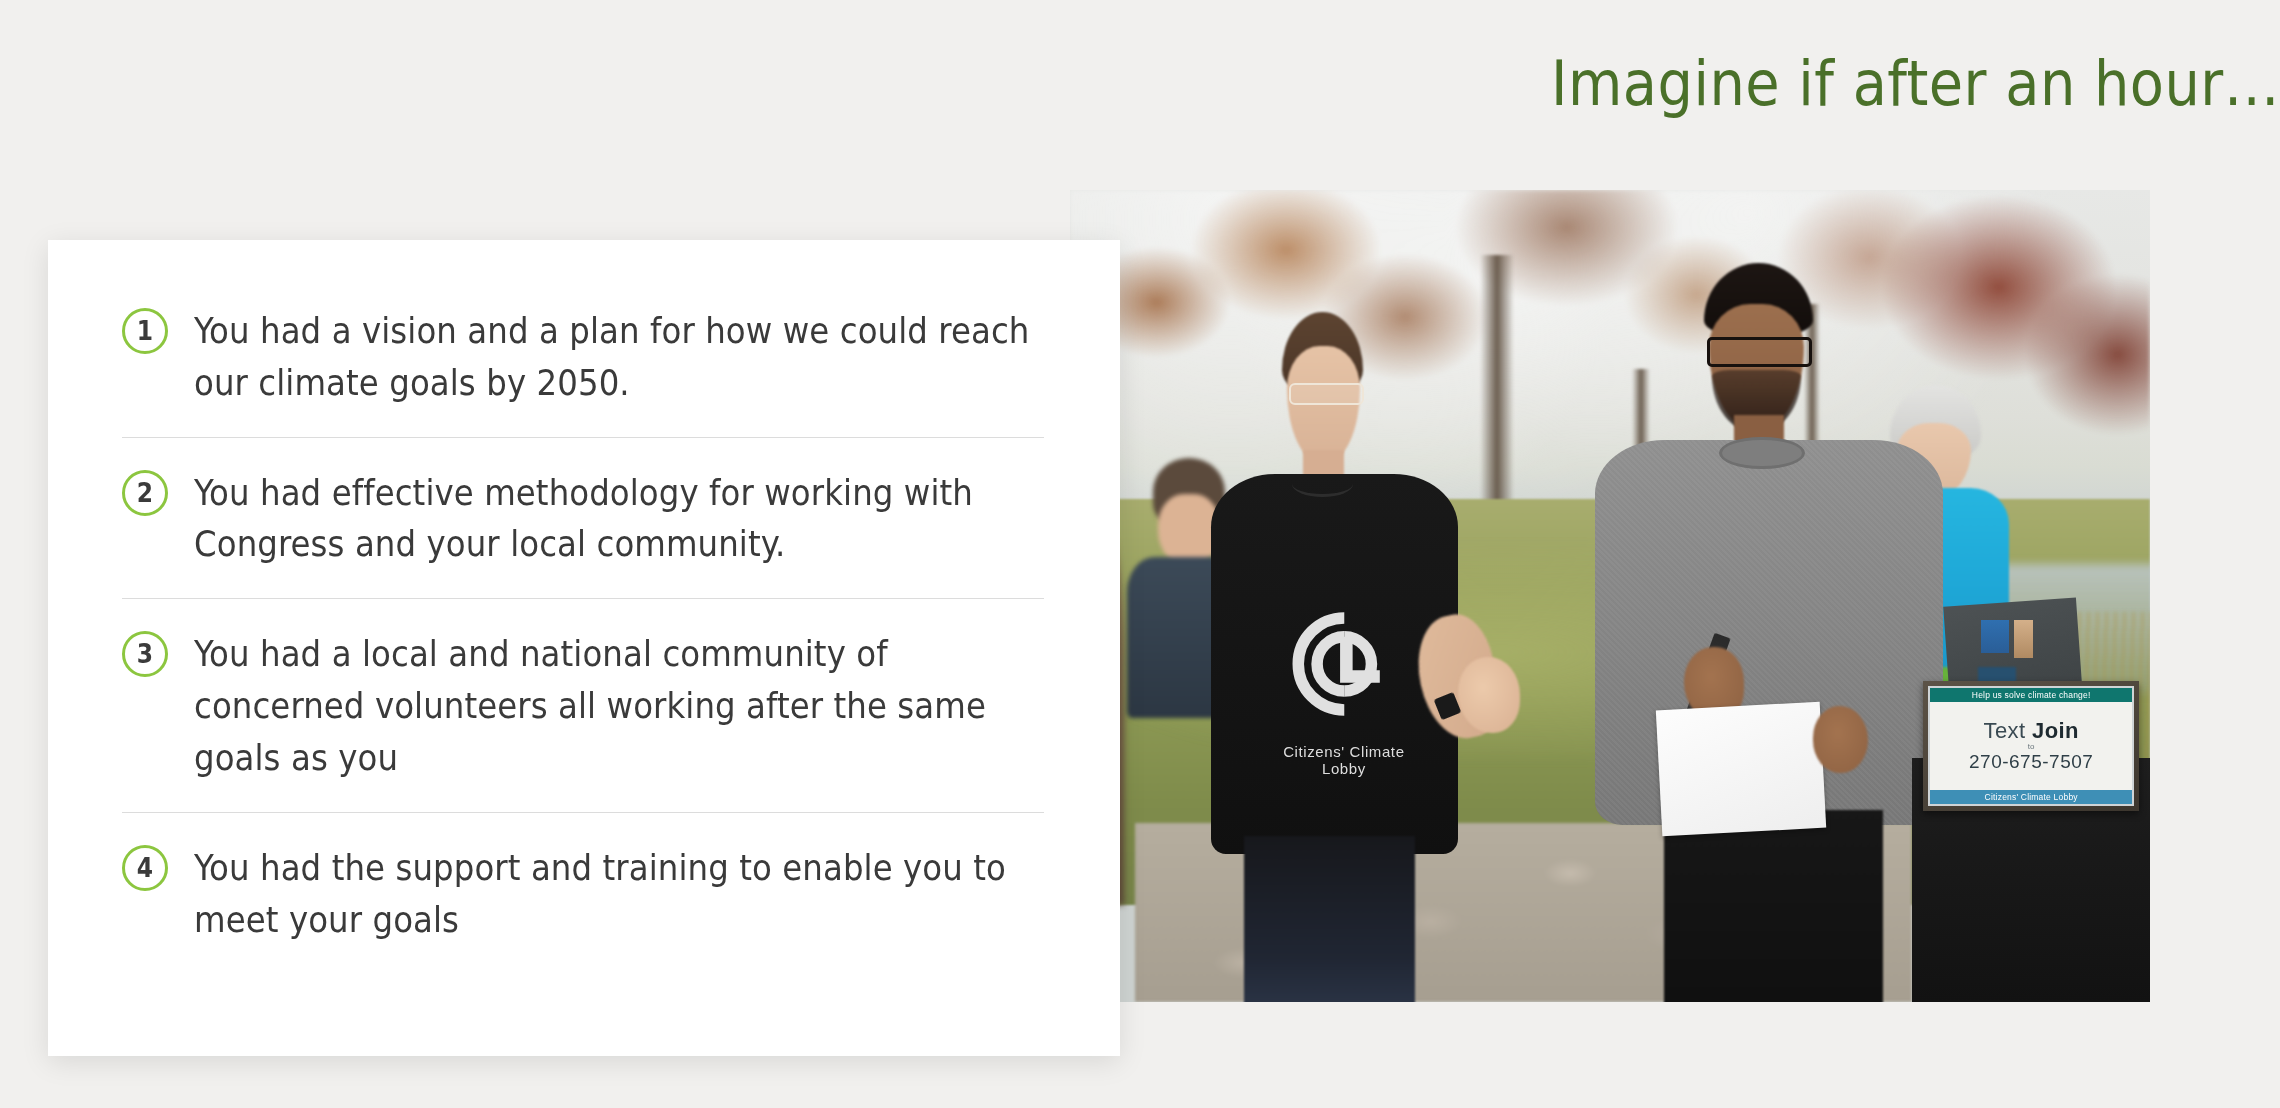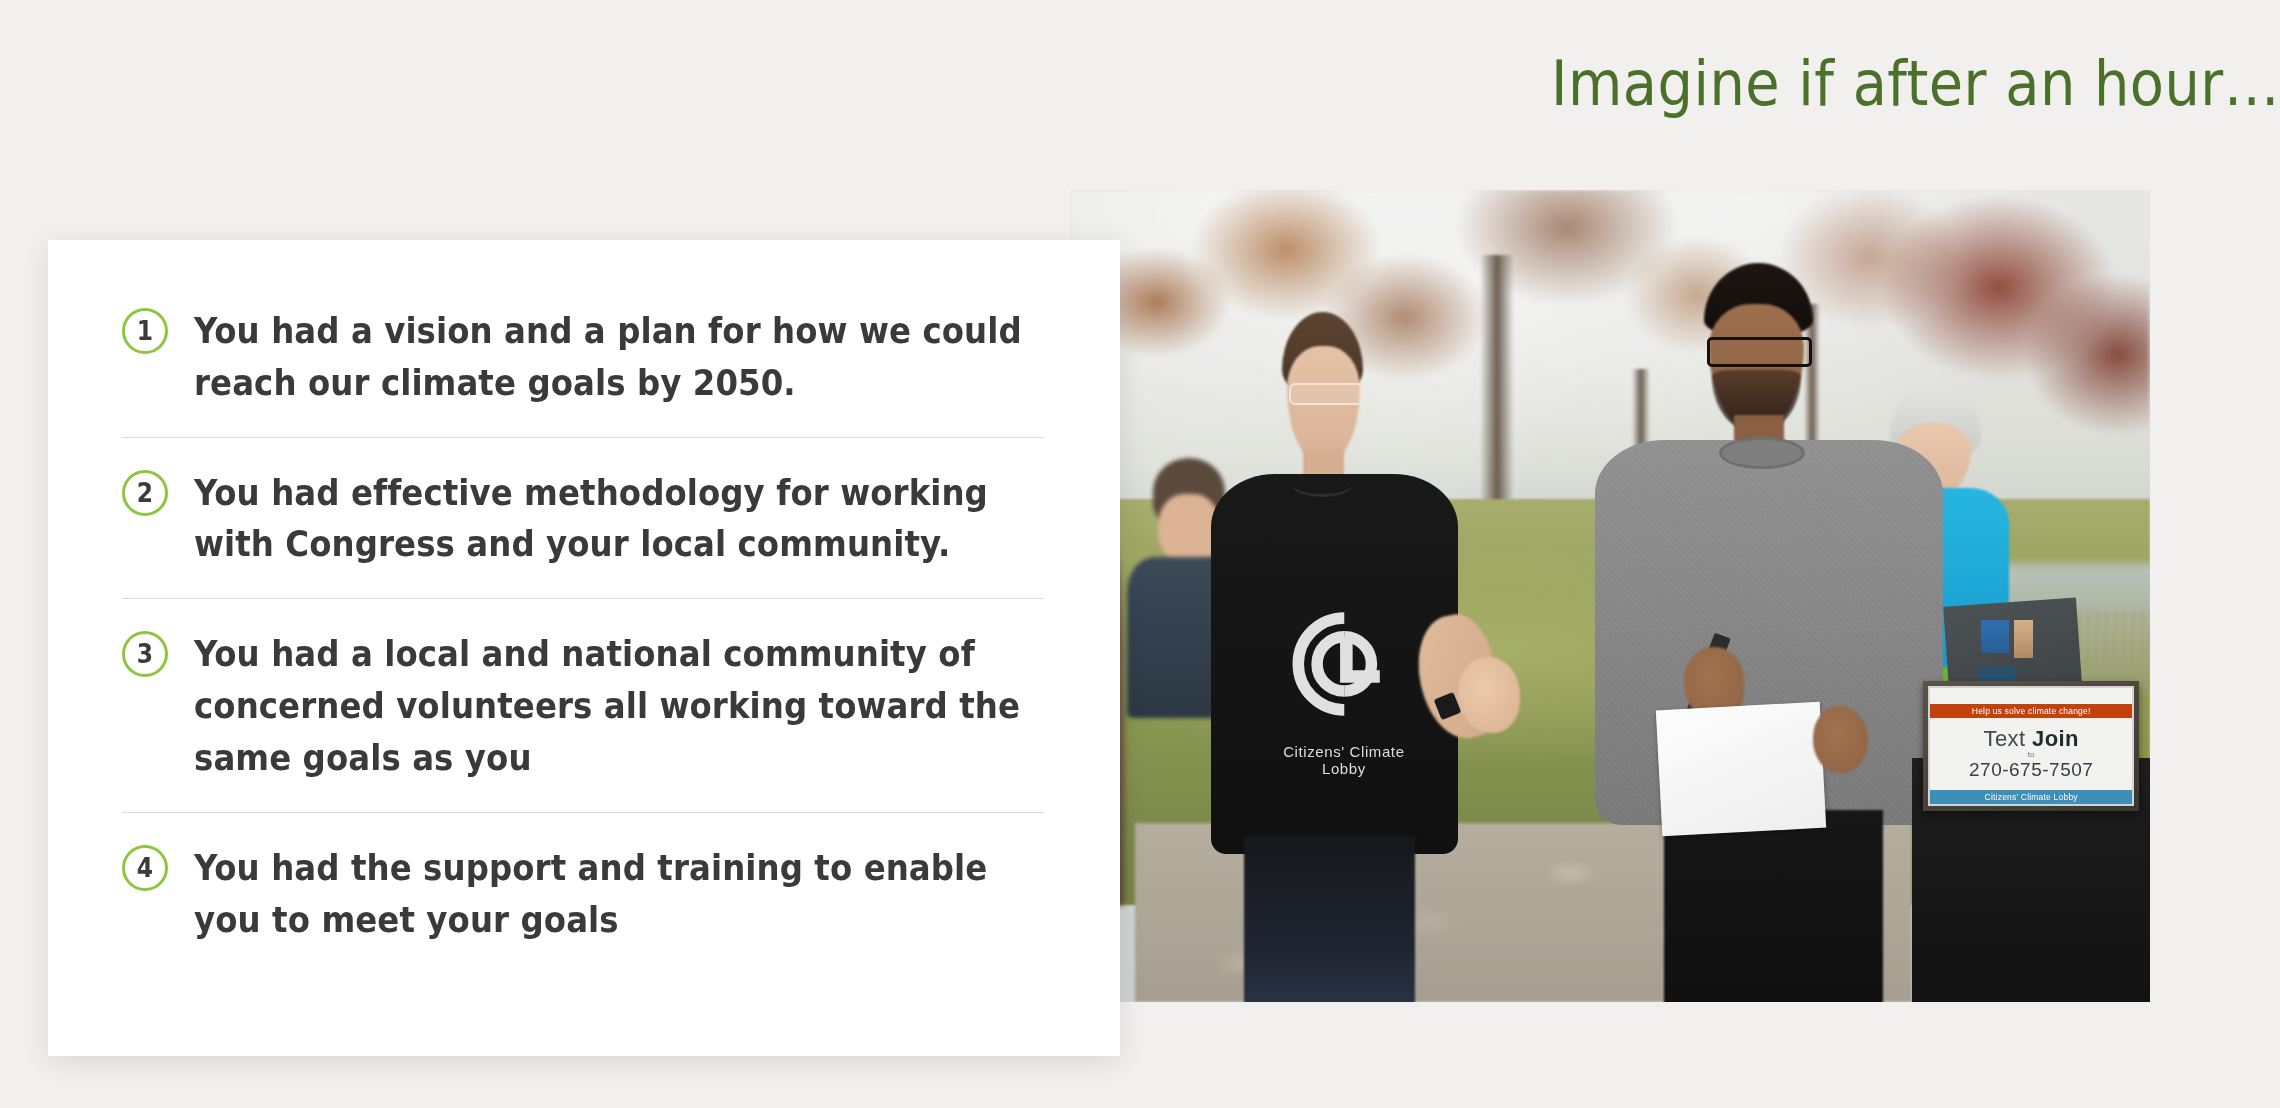--- a/index.html
+++ b/index.html
@@ -355,25 +355,25 @@
     box-shadow: 0 3px 7px rgba(0,0,0,.45);
   }
   .sign-inner {
     width: 100%; height: 100%;
     background: #f2f2ee;
     display: flex; flex-direction: column;
     box-sizing: border-box;
     border: 2px solid #cfd4d6;
   }
   .sign-band {
-    background: #c2410c; color: #fff;
+    background: #0f766e; color: #fff;
     font-size: 8.5px; text-align: center;
     padding: 2px 8px; letter-spacing: .2px;
     font-family: "Liberation Sans", sans-serif;
-    white-space: nowrap; overflow: hidden; margin-top: 16px;
+    white-space: nowrap; overflow: hidden;
   }
   .sign-body {
     flex: 1; display: flex; flex-direction: column;
     align-items: center; justify-content: center; gap: 0px;
   }
   .sign-main {
     font-size: 22px; color: #3a4a52; letter-spacing: .4px;
     font-family: "Liberation Sans", sans-serif; line-height: 1;
   }
   .sign-main b { color: #1f2b31; }
@@ -437,21 +437,21 @@
     font-weight: 700;
     font-family: "DejaVu Sans Condensed", "Liberation Sans Narrow", "Liberation Sans", sans-serif;
     margin-top: 4px;
     box-sizing: border-box;
   }
   .item-text {
     color: #3a3a3a;
     font-size: 36px;
     line-height: 1.44;
     font-family: "DejaVu Sans Condensed", "Liberation Sans Narrow", "Liberation Sans", sans-serif;
-    font-weight: 700;
+    font-weight: 400;
     letter-spacing: .1px;
     padding-top: 1px;
   }
   .divider {
     height: 1px;
     background: #dcdcdc;
     margin: 26px 0 26px 0;
     width: 922px;
   }
   .item-block { padding-top: 2px; padding-bottom: 2px; }
@@ -564,21 +564,21 @@
       <div class="list-item">
         <div class="num-circle">2</div>
         <div class="item-text">You had effective methodology for working with Congress and your local community.</div>
       </div>
     </div>
     <div class="divider"></div>
 
     <div class="item-block">
       <div class="list-item">
         <div class="num-circle">3</div>
-        <div class="item-text">You had a local and national community of concerned volunteers all working toward the same goals as you</div>
+        <div class="item-text">You had a local and national community of concerned volunteers all working after the same goals as you</div>
       </div>
     </div>
     <div class="divider"></div>
 
     <div class="item-block">
       <div class="list-item">
         <div class="num-circle">4</div>
         <div class="item-text">You had the support and training to enable you to meet your goals</div>
       </div>
     </div>

